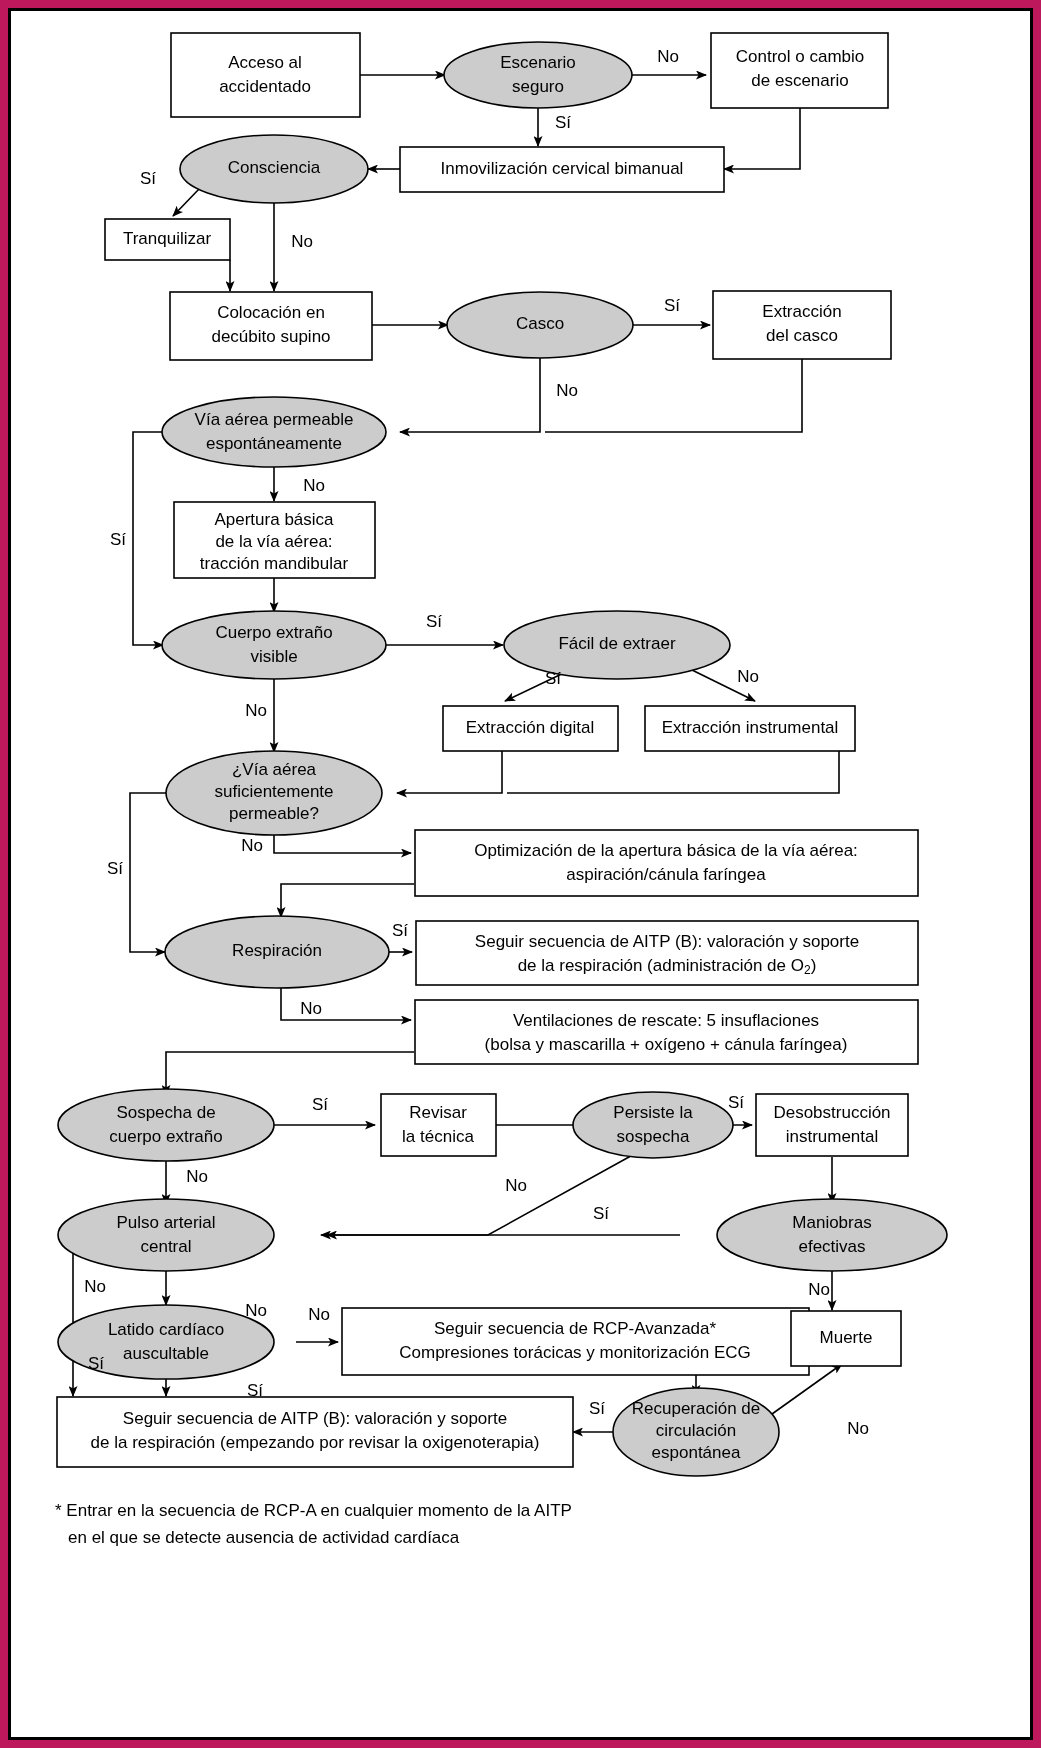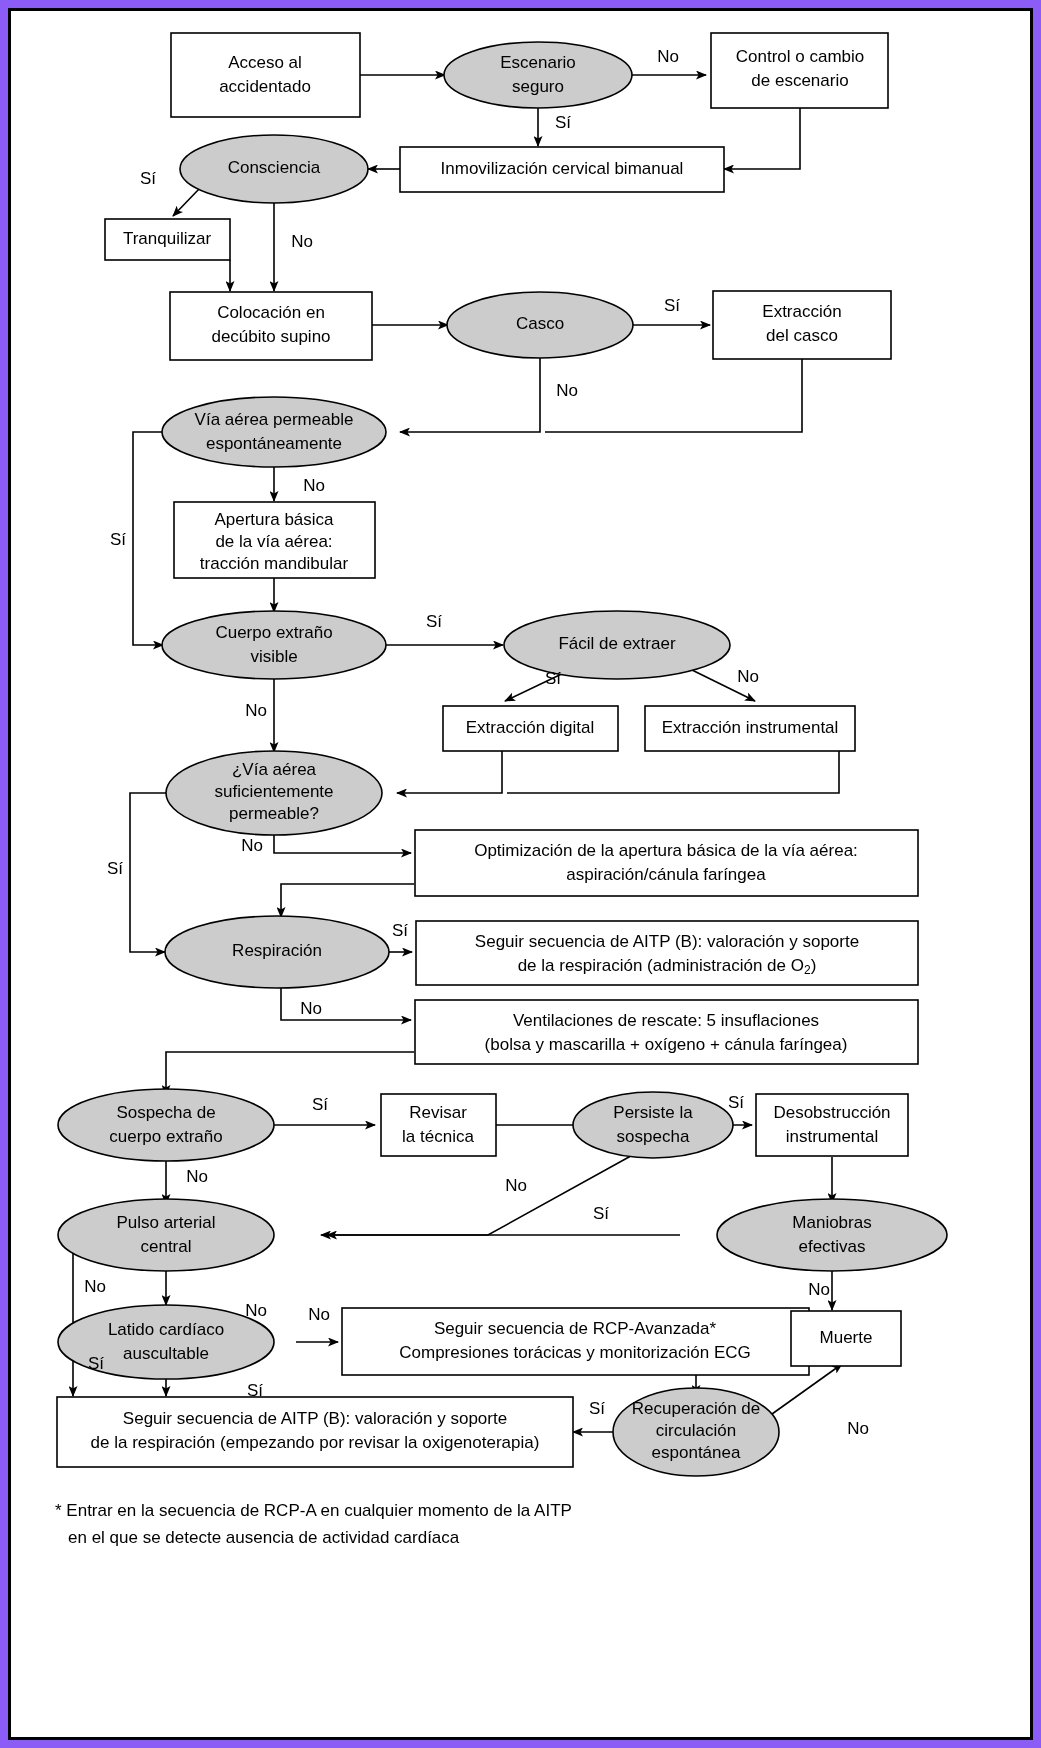--- a/index.html
+++ b/index.html
@@ -7,21 +7,21 @@
     padding: 0;
     background: #ffffff;
   }
   body {
     font-family: "Liberation Sans", sans-serif;
   }
   #page {
     position: relative;
     width: 1041px;
     height: 1748px;
-    background: #8b5cf6;
+    background: #be185d;
     overflow: hidden;
   }
   #frame {
     position: absolute;
     left: 8px;
     top: 8px;
     width: 1025px;
     height: 1732px;
     border: 3px solid #000;
     box-sizing: border-box;

